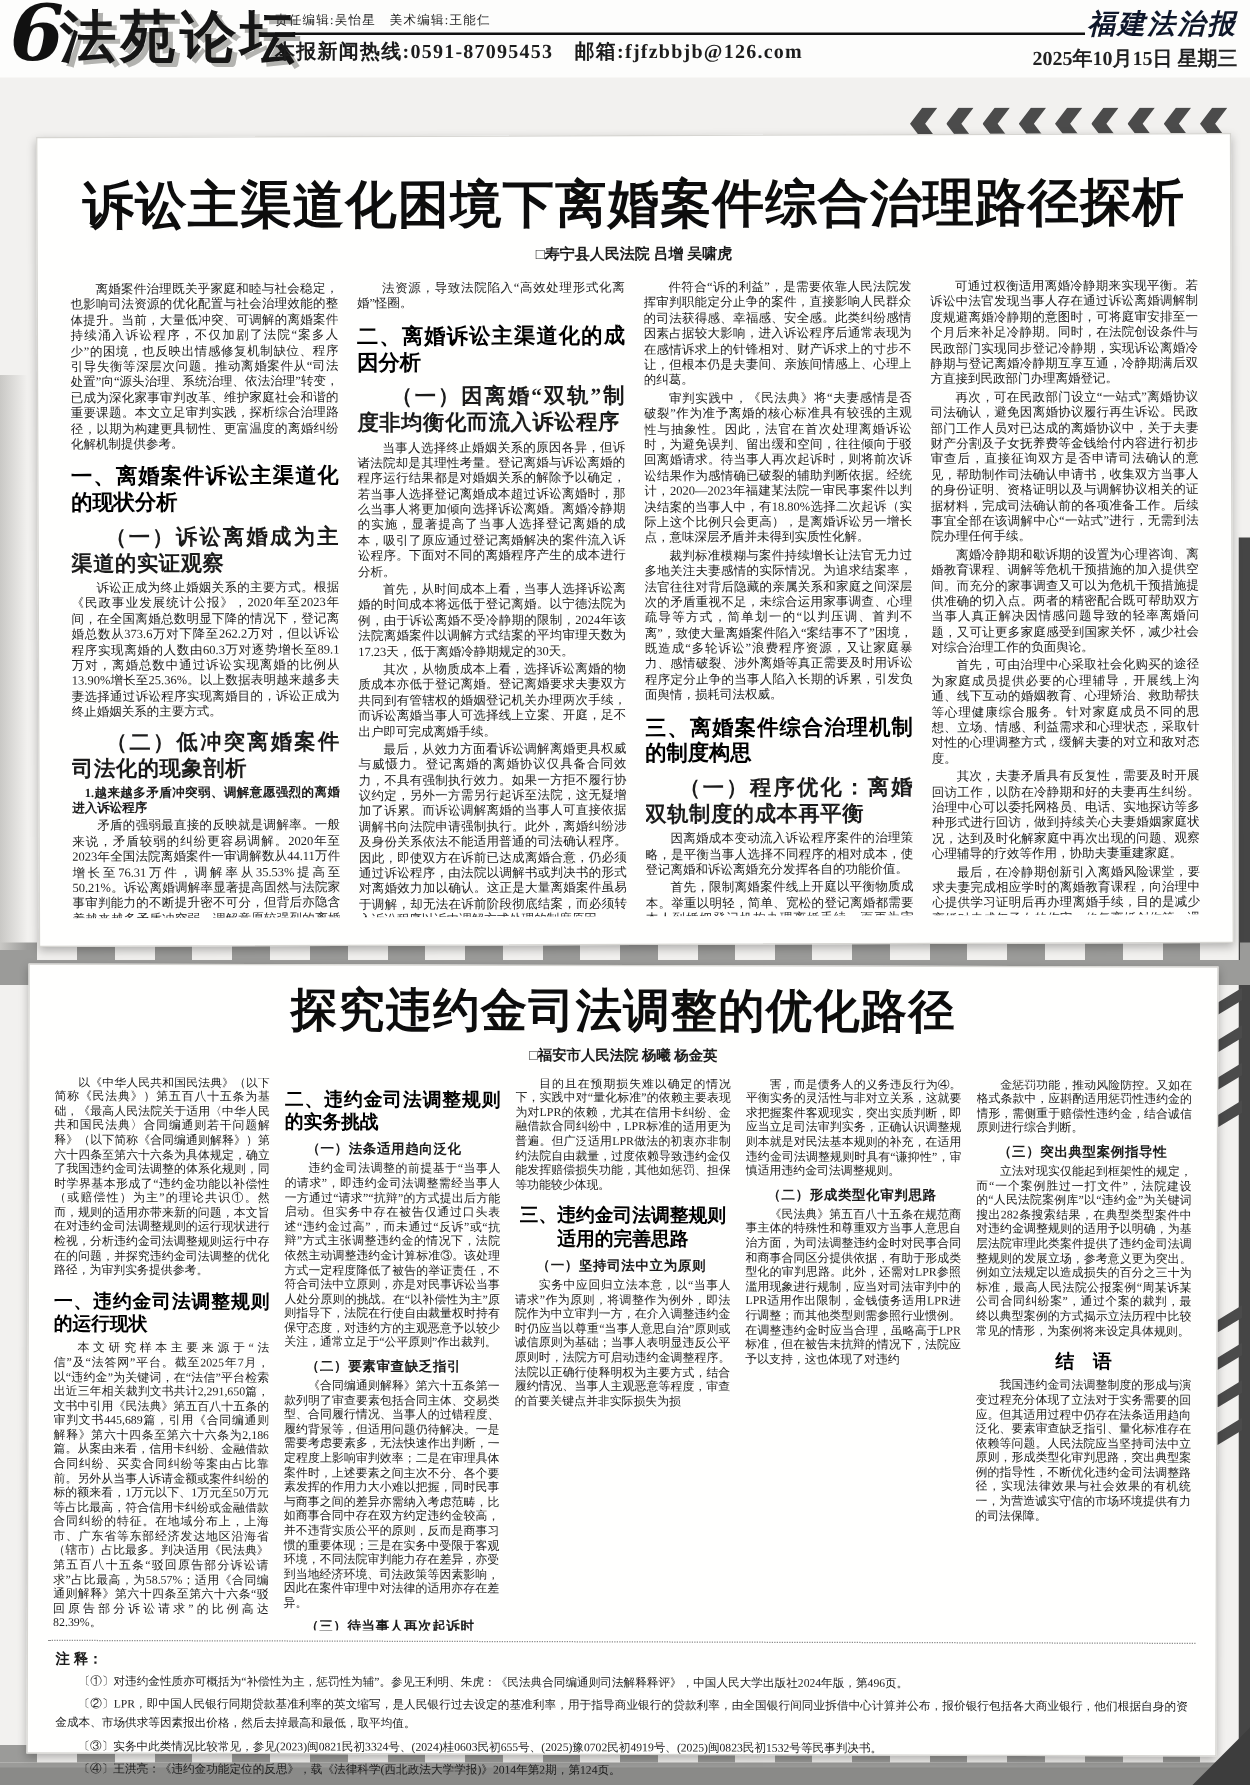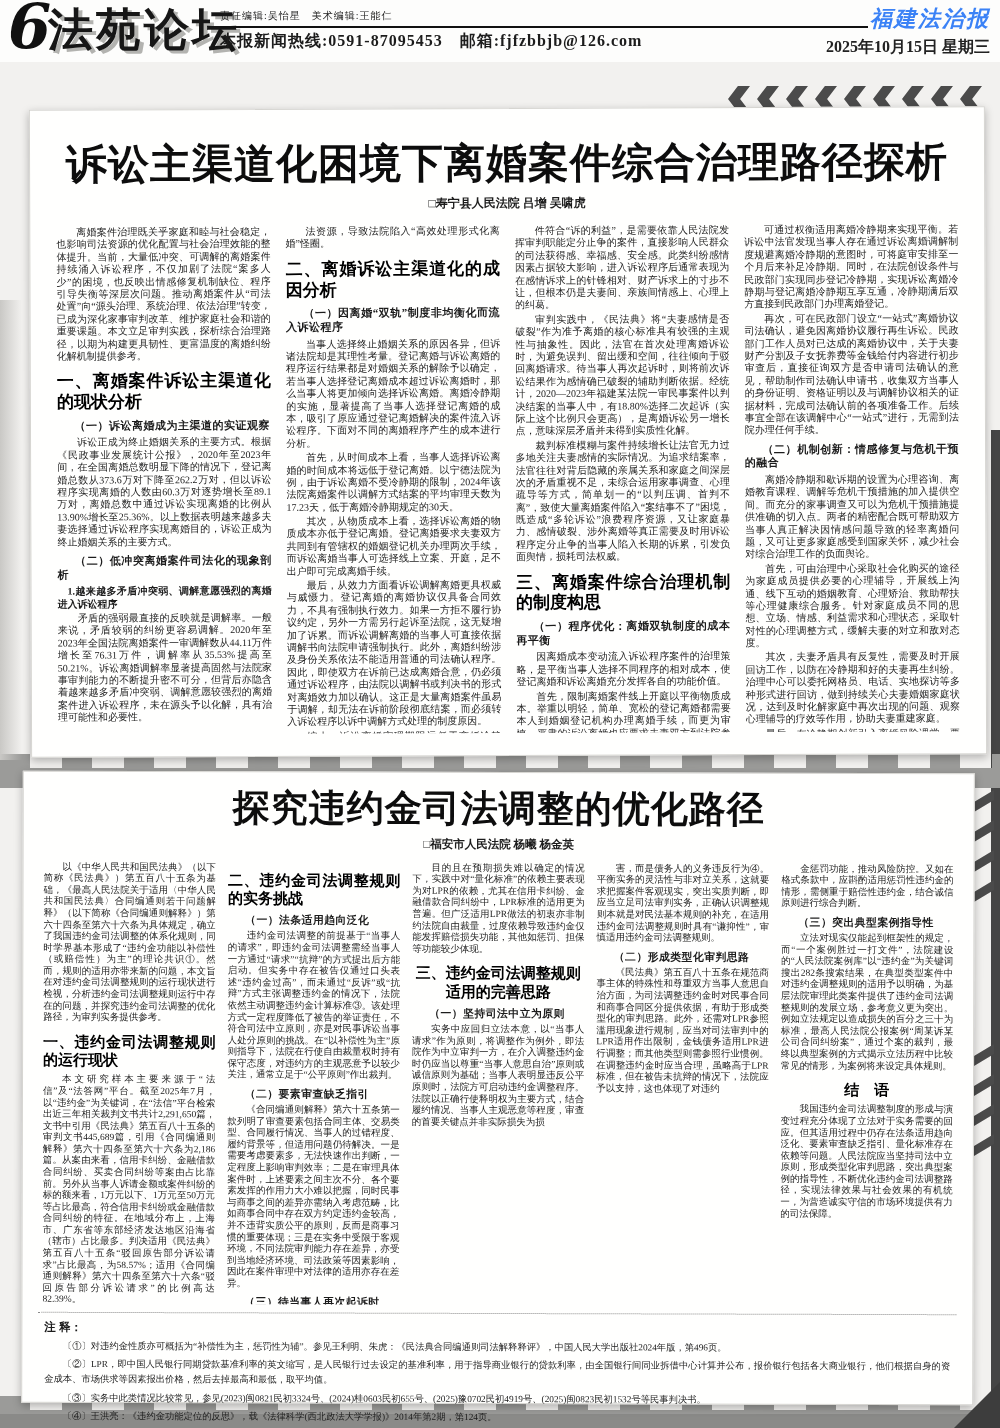--- a/index.html
+++ b/index.html
@@ -10,21 +10,21 @@
   .pagenum{position:absolute;left:8px;top:-10px;font-size:62px;font-weight:900;font-style:italic;
            font-family:"DejaVu Serif",serif;color:#111;}
   .secname{position:absolute;left:48px;top:0px;font-size:45px;font-weight:700;letter-spacing:3px;
            font-family:"Liberation Sans","DejaVu Sans",sans-serif;color:#161616;
            text-shadow:4px 3px 0 #b3b3b0;}
   .hmid{position:absolute;left:220px;top:9px;width:652px;}
   .hmid .l1{font-size:10px;font-weight:normal;letter-spacing:1px;}
   .hmid .rule{border-top:2px solid #111;margin:3px 0 3px 0;width:648px;}
   .hmid .l2{font-size:16px;font-weight:bold;letter-spacing:1px;}
   .hright{position:absolute;right:10px;top:4px;text-align:right;}
-  .masthead{font-size:22px;font-weight:900;font-style:italic;color:#3b82f6;letter-spacing:2px;
+  .masthead{font-size:22px;font-weight:900;font-style:italic;color:#0f172a;letter-spacing:2px;
             font-family:Liberation Sans, sans-serif;}
   .dateline{font-size:16px;font-weight:bold;margin-top:3px;color:#222;}
   
   .chev-row{position:absolute;left:728px;top:86px;display:flex;gap:7px;z-index:1;}
   .chev{width:22px;height:26px;background:#4b4b4b;
         clip-path:polygon(100% 0,45% 0,0 50%,45% 100%,100% 100%,55% 50%);}
   .chev-col{position:absolute;display:flex;flex-direction:column;gap:8px;z-index:1;}
   .chev-col .chev{width:40px;height:22px;
         clip-path:polygon(0 0,50% 55%,100% 0,100% 45%,50% 100%,0 45%);}
   .cc1{right:6px;top:790px;} .cc2{right:6px;top:1044px;}
@@ -57,21 +57,21 @@
   .col{flex:1;overflow:hidden;text-align:justify;}
   .a1 .col{font-size:10px;line-height:1.24;}
   .a2 .col{font-size:9.5px;line-height:1.22;}
   .bp{margin:0 0 2px 0;text-indent:2em;}
   .bb{margin:2px 0;text-indent:1em;font-weight:bold;}
   .bh2{font-family:"Liberation Sans","DejaVu Sans",sans-serif;font-weight:900;color:#000;
        margin:9px 0 5px 0;line-height:1.22;}
   .a1 .bh2{font-size:17px;}
   .a2 .bh2{font-size:15px;}
   .bh2.c{text-align:center;}
-  .bh3{font-size:11px;font-weight:bold;margin:6px 0 4px 0;text-indent:1.6em;letter-spacing:.5px;}
+  .bh3{font-size:17px;font-weight:bold;margin:6px 0 4px 0;text-indent:1.6em;letter-spacing:.5px;}
   .a2 .bh3{font-size:10.8px;}
   
   .notes{margin:8px 16px 0 16px;border-top:1px dotted #8a8a8a;padding:7px 6px 0 6px;}
   .notes-title{font-size:11.5px;font-weight:900;margin:0 0 4px 0;
                font-family:"Liberation Sans","DejaVu Sans",sans-serif;}
   .note-line{font-size:9.3px;line-height:1.65;margin:0 0 3px 0;text-indent:2em;text-align:justify;}
 </style>
 </head>
 <body>
 
@@ -148,21 +148,20 @@
         <p class="bp">审判实践中，《民法典》将“夫妻感情是否破裂”作为准予离婚的核心标准具有较强的主观性与抽象性。因此，法官在首次处理离婚诉讼时，为避免误判、留出缓和空间，往往倾向于驳回离婚请求。待当事人再次起诉时，则将前次诉讼结果作为感情确已破裂的辅助判断依据。经统计，2020—2023年福建某法院一审民事案件以判决结案的当事人中，有18.80%选择二次起诉（实际上这个比例只会更高），是离婚诉讼另一增长点，意味深层矛盾并未得到实质性化解。</p>
         <p class="bp">裁判标准模糊与案件持续增长让法官无力过多地关注夫妻感情的实际情况。为追求结案率，法官往往对背后隐藏的亲属关系和家庭之间深层次的矛盾重视不足，未综合运用家事调查、心理疏导等方式，简单划一的“以判压调、首判不离”，致使大量离婚案件陷入“案结事不了”困境，既造成“多轮诉讼”浪费程序资源，又让家庭暴力、感情破裂、涉外离婚等真正需要及时用诉讼程序定分止争的当事人陷入长期的诉累，引发负面舆情，损耗司法权威。</p>
         <h3 class="bh2">三、离婚案件综合治理机制的制度构思</h3>
         <h4 class="bh3">（一）程序优化：离婚双轨制度的成本再平衡</h4>
         <p class="bp">因离婚成本变动流入诉讼程序案件的治理策略，是平衡当事人选择不同程序的相对成本，使登记离婚和诉讼离婚充分发挥各自的功能价值。</p>
         <p class="bp">首先，限制离婚案件线上开庭以平衡物质成本。举重以明轻，简单、宽松的登记离婚都需要本人到婚姻登记机构办理离婚手续，而更为审慎、严肃的诉讼离婚也应要求夫妻双方到法院参加庭审。况且离婚案件庭审的核心目的在于确定夫妻双方感情是否破裂，夫妻感情是否破裂本就难以判断，而在线庭审使法官根据夫妻的肢体语言和行为判断情感状况变得更为困难，进而影响到法庭调查和辩论等实体权益。</p>
       </div>
       <div class="col">
         <p class="bp">可通过权衡适用离婚冷静期来实现平衡。若诉讼中法官发现当事人存在通过诉讼离婚调解制度规避离婚冷静期的意图时，可将庭审安排至一个月后来补足冷静期。同时，在法院创设条件与民政部门实现同步登记冷静期，实现诉讼离婚冷静期与登记离婚冷静期互享互通，冷静期满后双方直接到民政部门办理离婚登记。</p>
         <p class="bp">再次，可在民政部门设立“一站式”离婚协议司法确认，避免因离婚协议履行再生诉讼。民政部门工作人员对已达成的离婚协议中，关于夫妻财产分割及子女抚养费等金钱给付内容进行初步审查后，直接征询双方是否申请司法确认的意见，帮助制作司法确认申请书，收集双方当事人的身份证明、资格证明以及与调解协议相关的证据材料，完成司法确认前的各项准备工作。后续事宜全部在该调解中心“一站式”进行，无需到法院办理任何手续。</p>
-        <h4 class="bh3">（二）机制创新：情感修复与危机干预的融合</h4>
         <p class="bp">离婚冷静期和歇诉期的设置为心理咨询、离婚教育课程、调解等危机干预措施的加入提供空间。而充分的家事调查又可以为危机干预措施提供准确的切入点。两者的精密配合既可帮助双方当事人真正解决因情感问题导致的轻率离婚问题，又可让更多家庭感受到国家关怀，减少社会对综合治理工作的负面舆论。</p>
         <p class="bp">首先，可由治理中心采取社会化购买的途径为家庭成员提供必要的心理辅导，开展线上沟通、线下互动的婚姻教育、心理矫治、救助帮扶等心理健康综合服务。针对家庭成员不同的思想、立场、情感、利益需求和心理状态，采取针对性的心理调整方式，缓解夫妻的对立和敌对态度。</p>
         <p class="bp">其次，夫妻矛盾具有反复性，需要及时开展回访工作，以防在冷静期和好的夫妻再生纠纷。治理中心可以委托网格员、电话、实地探访等多种形式进行回访，做到持续关心夫妻婚姻家庭状况，达到及时化解家庭中再次出现的问题、观察心理辅导的疗效等作用，协助夫妻重建家庭。</p>
         <p class="bp">最后，在冷静期创新引入离婚风险课堂，要求夫妻完成相应学时的离婚教育课程，向治理中心提供学习证明后再办理离婚手续，目的是减少离婚对未成年子女的伤害、修复离婚创伤等。课程内容包括如何处理男女矛盾、婆媳关系、单亲父亲和单亲母亲如何与孩子生活、相处，子女如何认识离婚、认识父母之间的矛盾，如何调整自己的心理、学习和生活等。</p>
       </div>
     </div>
 </div>
 
 <div class="abox a2">
   <div class="atitle">探究违约金司法调整的优化路径</div>

